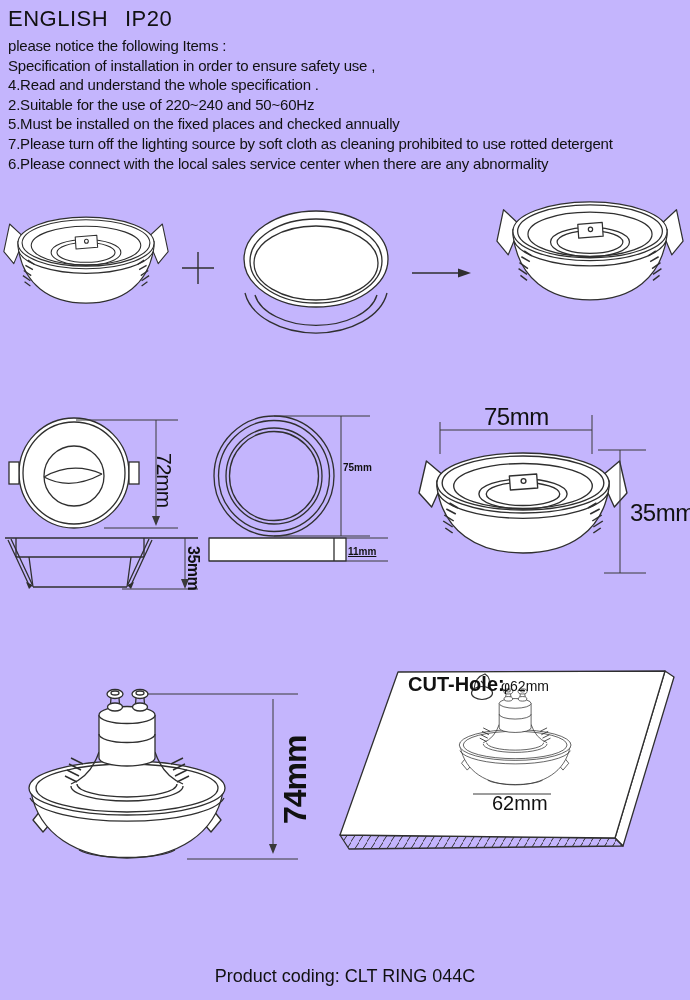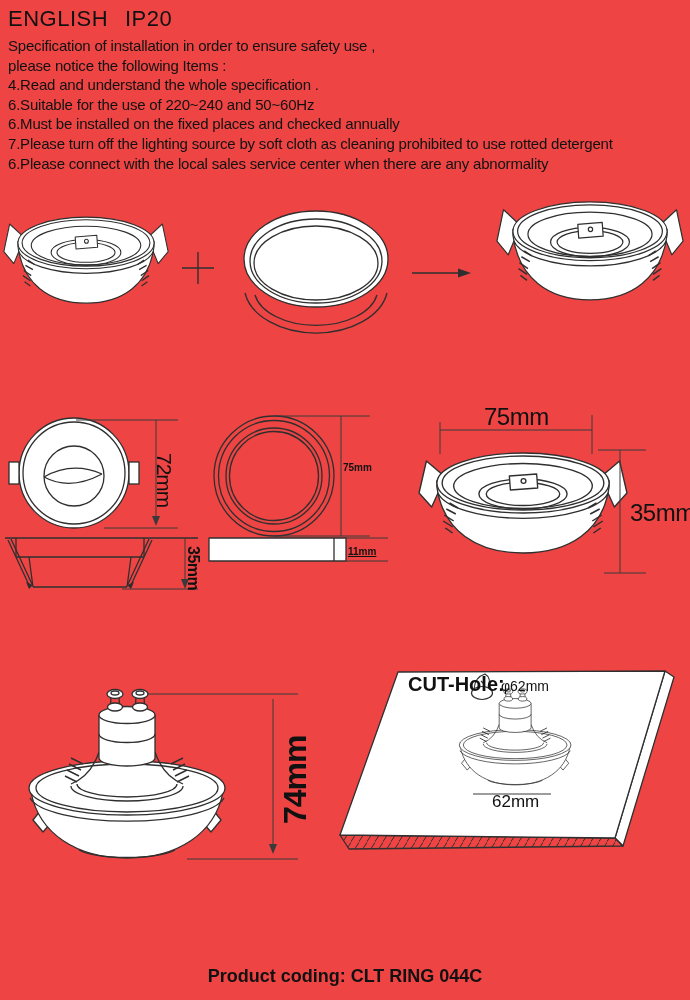--- a/index.html
+++ b/index.html
@@ -1,30 +1,30 @@
 <!DOCTYPE html>
 <html><head>
 <meta charset="utf-8">
 <style>
   html,body{margin:0;padding:0;background:#e8e8e8;}
   .page{
-    position:relative;width:690px;height:1000px;background:#ef4444;
+    position:relative;width:690px;height:1000px;background:#c4b5fd;
     font-family:"Liberation Sans","DejaVu Sans",sans-serif;color:#111;
     overflow:hidden;margin:0 auto;
   }
   .abs{position:absolute;}
   .hdr{font-size:22px;letter-spacing:.5px;}
   .spec{font-size:15px;line-height:19.6px;letter-spacing:-0.2px;white-space:nowrap;}
   .lbl{position:absolute;white-space:nowrap;}
   .rot90{transform:rotate(90deg);transform-origin:top left;}
   .rotM90{transform:rotate(-90deg);transform-origin:top left;}
   .dim-lg{font-size:24px;letter-spacing:-0.5px;}
   .dim-sm{font-size:10px;font-weight:bold;}
   svg{position:absolute;overflow:visible;}
-  .footer{position:absolute;left:0;top:966px;width:100%;text-align:center;font-size:18px;font-weight:bold;}
+  .footer{position:absolute;left:0;top:966px;width:100%;text-align:center;font-size:18px;}
 </style>
 </head>
 <body>
 
 <div class="page">
 
   <svg width="0" height="0" style="position:absolute">
     <defs>
       <g id="sym-bowl" stroke="#2f2f2f" stroke-width="1.3" fill="none" stroke-linejoin="round">
         <polygon points="26,30 8,14 1,46 13,60" fill="#fff"></polygon>
@@ -85,25 +85,25 @@
       <pattern id="hatch" width="8" height="13" patternUnits="userSpaceOnUse">
         <path d="M-1,14 L9,-1" stroke="#2f2f2f" stroke-width="1"></path>
       </pattern>
     </defs>
   </svg>
 
   <div class="abs hdr" style="left:8px;top:6px;">ENGLISH</div>
   <div class="abs hdr" style="left:125px;top:6px;text-align:right;">IP20</div>
 
   <div class="abs spec" style="left:8px;top:36px;">
+    <div>please notice the following Items :</div>
     <div>Specification of installation in order to ensure safety use ,</div>
-    <div>please notice the following Items :</div>
     <div>4.Read and understand the whole specification .</div>
-    <div>6.Suitable for the use of 220~240 and 50~60Hz</div>
-    <div>6.Must be installed on the fixed places and checked annually</div>
+    <div>2.Suitable for the use of 220~240 and 50~60Hz</div>
+    <div>5.Must be installed on the fixed places and checked annually</div>
     <div>7.Please turn off the lighting source by soft cloth as cleaning prohibited to use rotted detergent</div>
     <div>6.Please connect with the local sales service center when there are any abnormality</div>
   </div>
 
   <svg style="left:3px;top:212px;" width="170" height="116">
     <use href="#sym-bowl" transform="scale(0.83,0.86)"></use>
   </svg>
   <svg style="left:180px;top:250px;" width="36" height="36">
     <path d="M18,2 V34 M2,18 H34" stroke="#2f2f2f" stroke-width="1.4" fill="none"></path>
   </svg>
@@ -205,17 +205,17 @@
     <use href="#sym-lamp" transform="translate(122,28) scale(0.57)"></use>
     <g stroke="#2f2f2f" stroke-width="1.2" fill="none">
       <ellipse cx="147" cy="33" rx="10.5" ry="6.5"></ellipse>
       <path d="M139,29 Q140,17 150,14 Q157,18 153,28"></path>
       <path d="M146,21 l3,3"></path>
     </g>
     <path d="M138,134 H216" stroke="#3a3a3a" stroke-width="1"></path>
   </svg>
   <div class="lbl" style="left:408px;top:673px;font-size:20px;font-weight:bold;">CUT-Hole:</div>
   <div class="lbl" style="left:501px;top:678px;font-size:14px;">φ62mm</div>
-  <div class="lbl" style="left:492px;top:792px;font-size:17px;">62mm</div>
+  <div class="lbl" style="left:492px;top:792px;font-size:20px;">62mm</div>
 
   <div class="footer">Product coding: CLT RING 044C</div>
 
 </div>
 
 </body></html>

